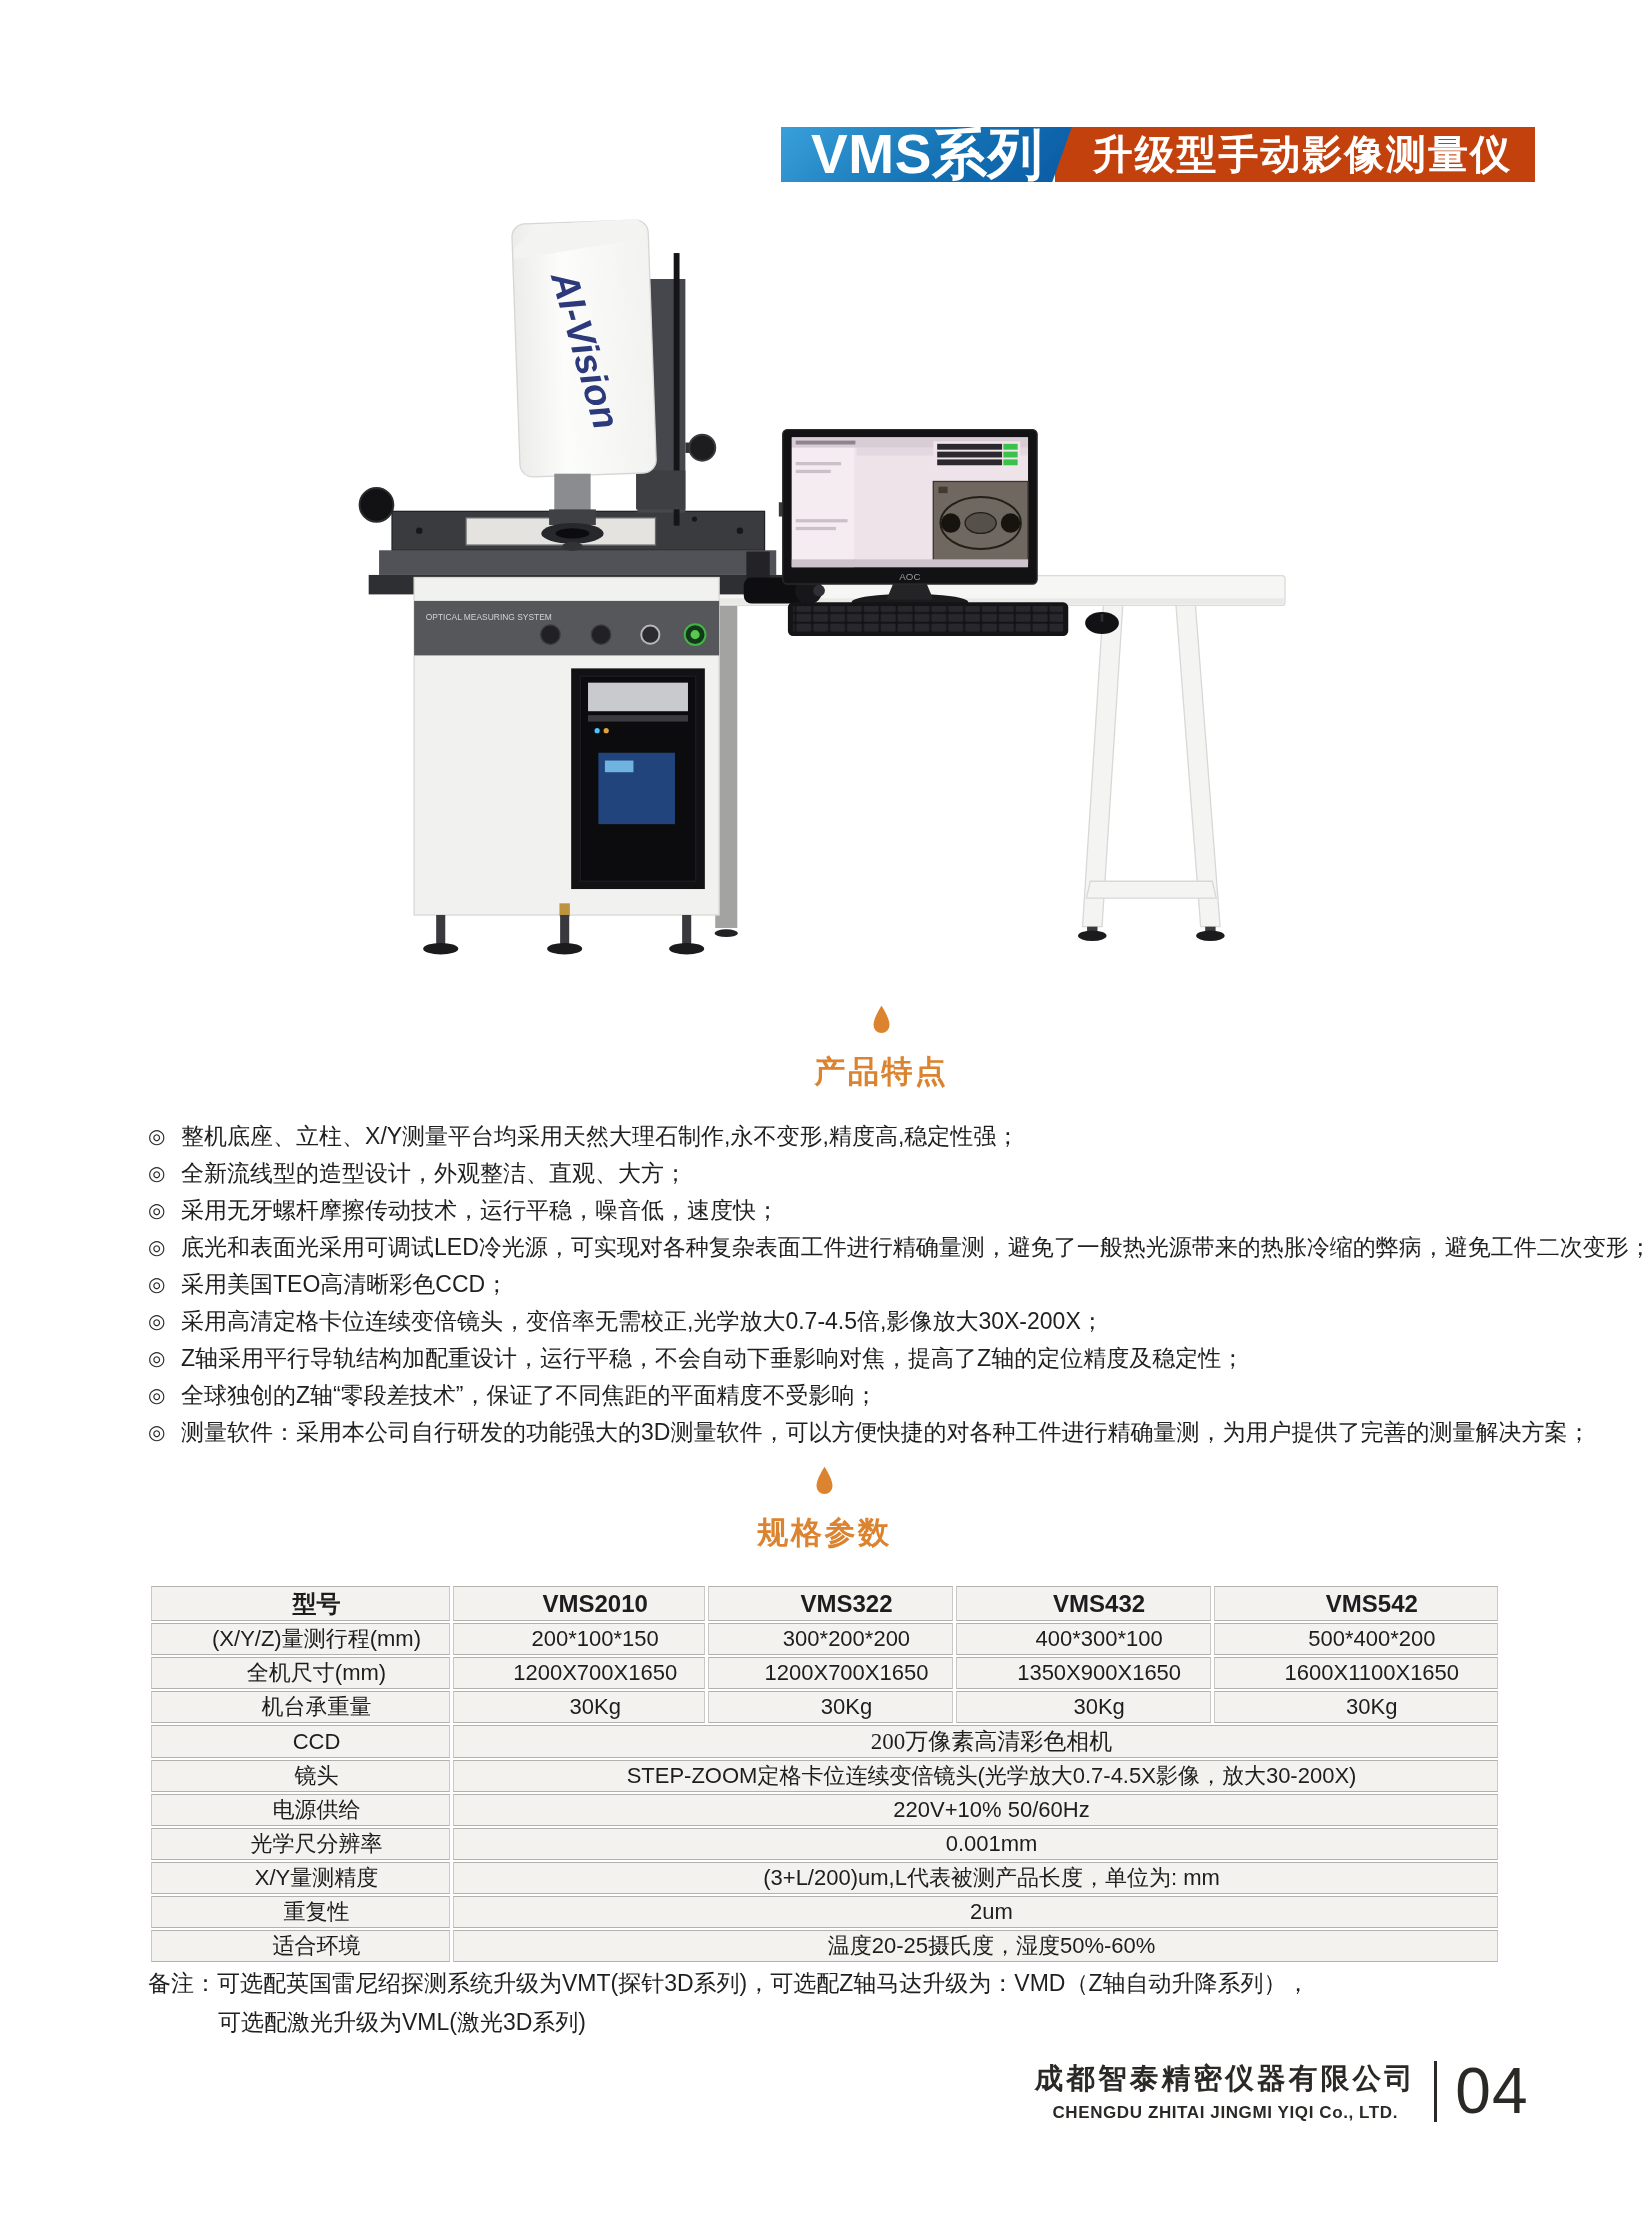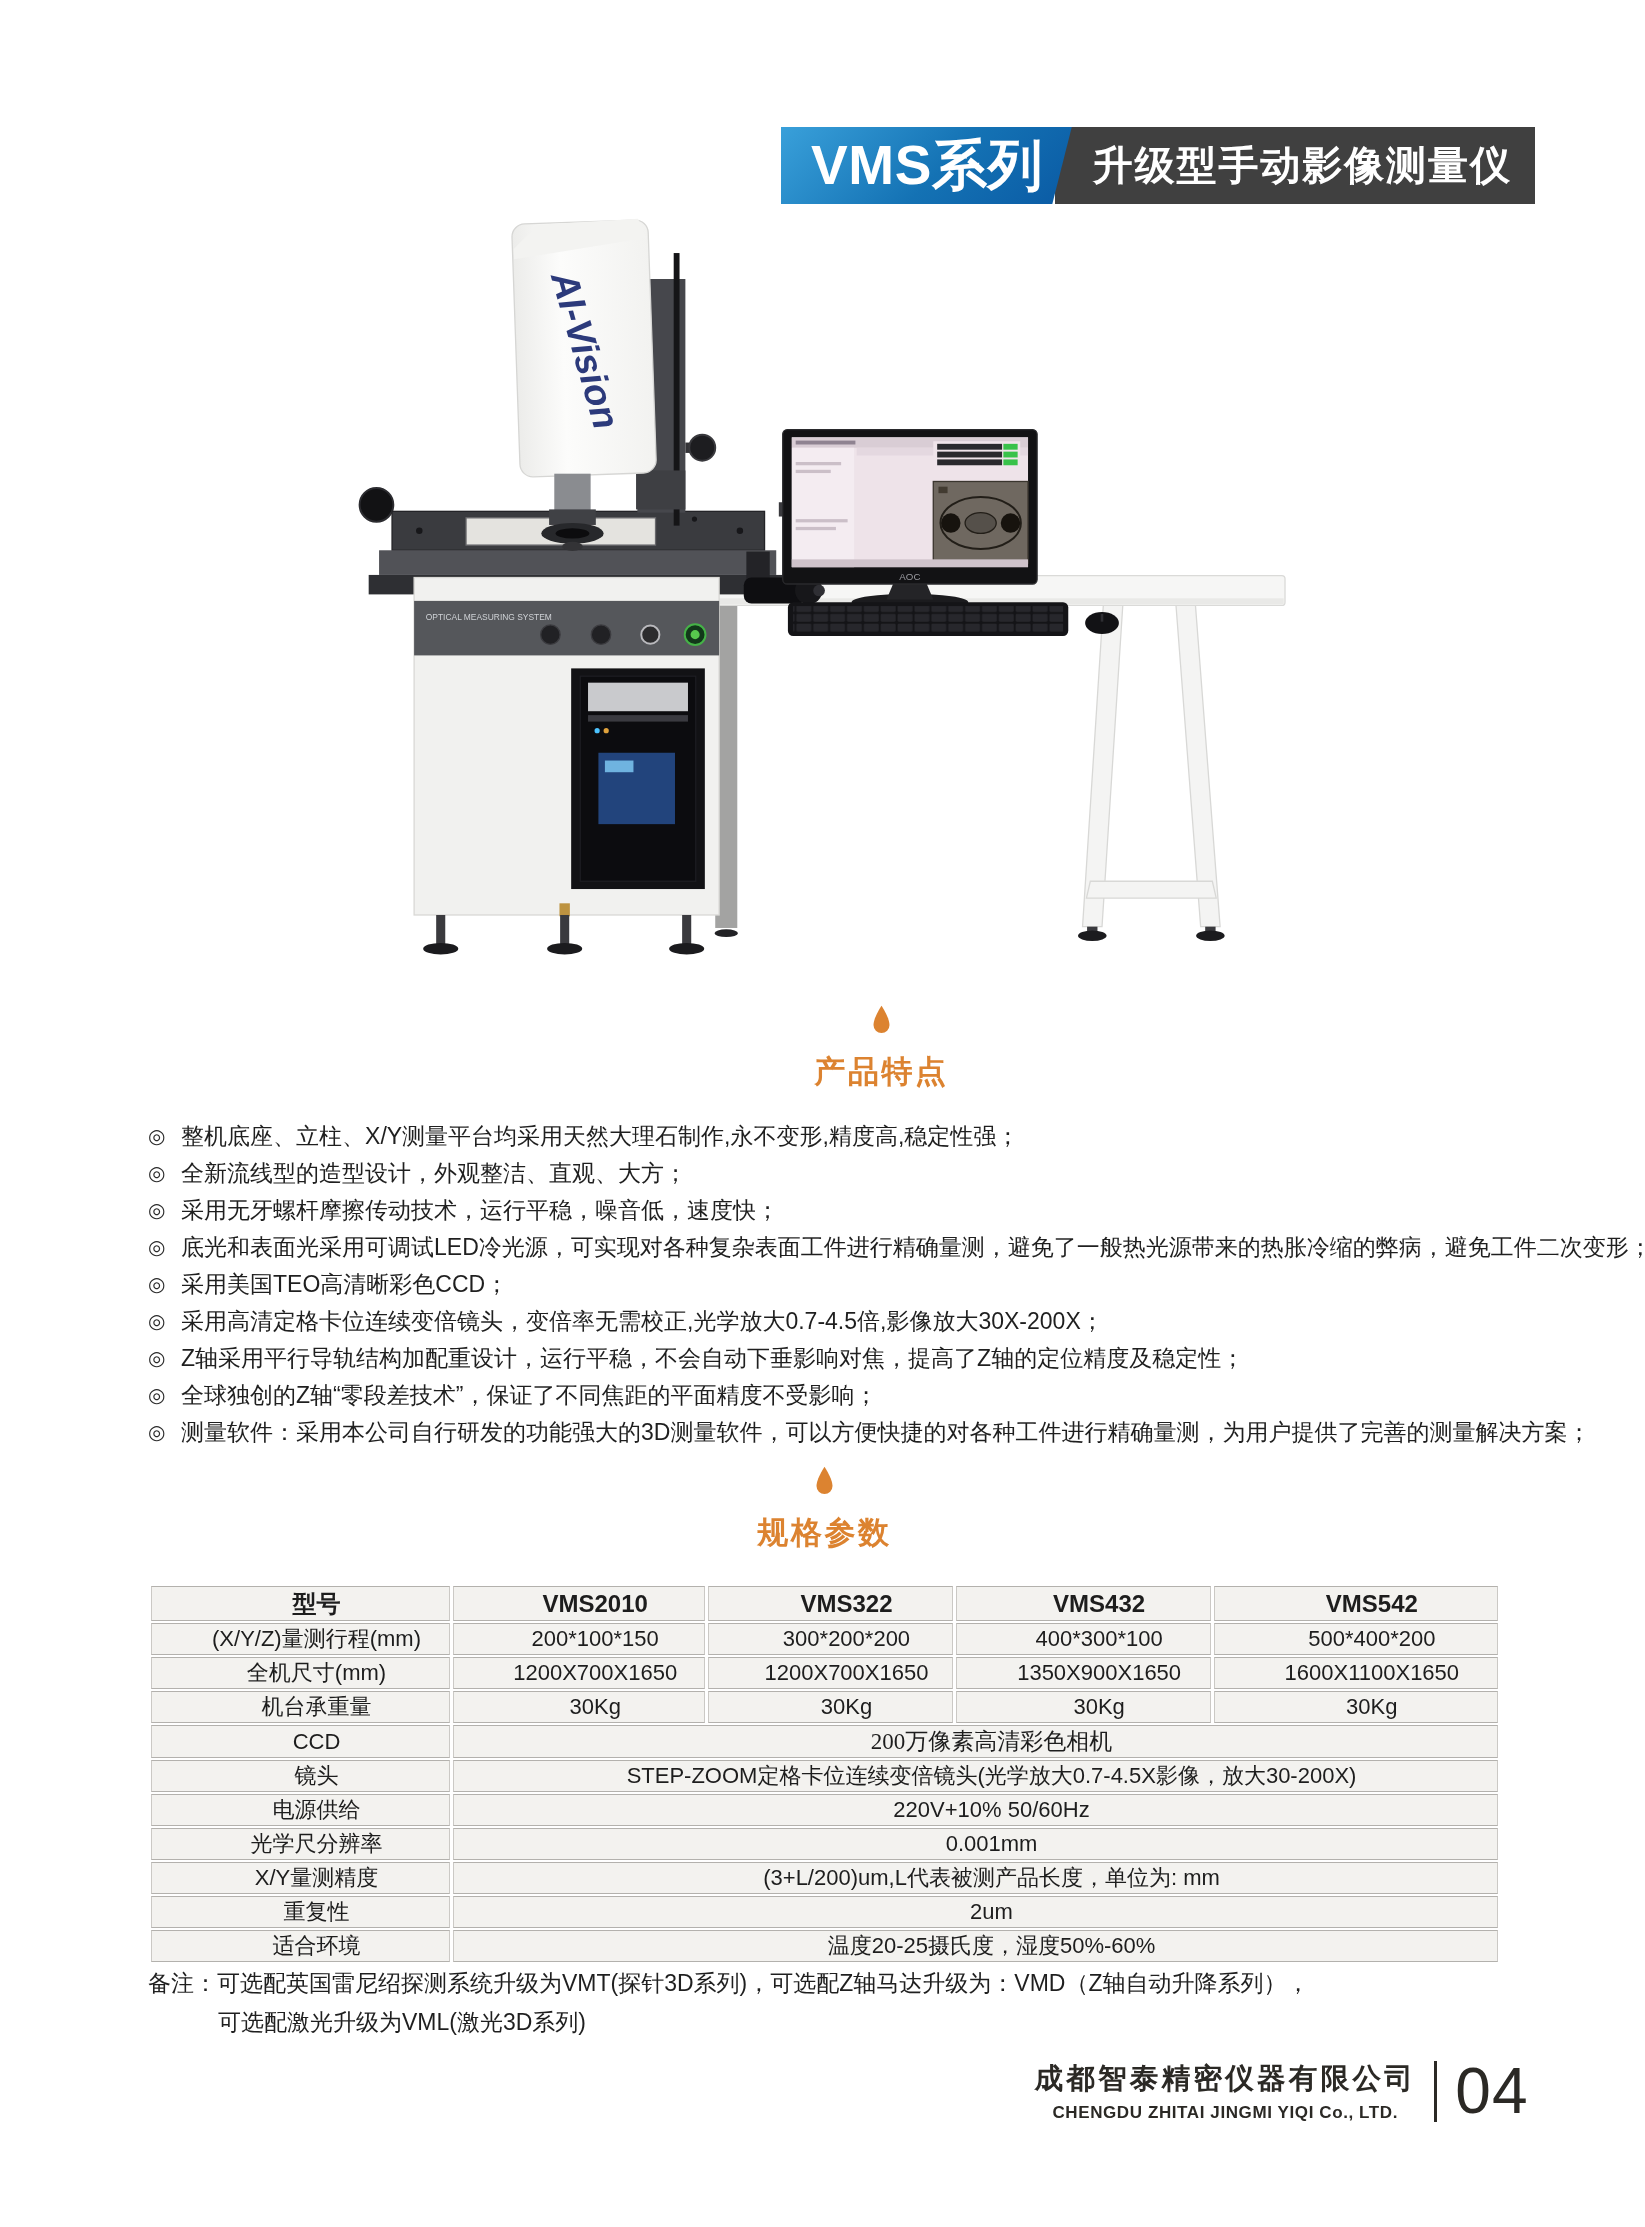--- a/index.html
+++ b/index.html
@@ -1,25 +1,25 @@
 <!DOCTYPE html>
 <html style="font-size:10.4px"><head>
 <meta charset="utf-8">
 <style>
   * { margin:0; padding:0; box-sizing:border-box; }
   body { background:#ffffff; font-family:"Liberation Sans","DejaVu Sans",sans-serif; }
   .page { position:relative; width:1646px; height:2227px; background:#fff; overflow:hidden; }
 
   
-  .banner { position:absolute; top:127px; left:781px; height:77px; display:flex; }
+  .banner { position:absolute; top:127px; left:781px; height:55px; display:flex; }
   .banner-blue { position:relative; z-index:2; display:flex; align-items:center; justify-content:center;
     padding:0 28.6px 0 30px; background:linear-gradient(135deg,#39a0da 0%,#1472b4 55%,#0a5aa4 100%);
     clip-path:polygon(0 0,100% 0,calc(100% - 19.5px) 100%,0 100%);
     color:#fff; font-size:55px; font-weight:bold; letter-spacing:0.6px; }
-  .banner-gray { margin-left:-17px; z-index:1; background:#404040; color:#fff; display:flex; align-items:center;
+  .banner-gray { margin-left:-17px; z-index:1; background:#c2410c; color:#fff; display:flex; align-items:center;
     justify-content:center; padding:0 23.4px 0 38px; font-size:40px; font-weight:bold; letter-spacing:1.9px; }
 
   
   .photo { position:absolute; top:214px; left:357px; width:941px; height:766px; }
 
   
   .sec-title { display:flex; align-items:center; gap:14.3px; color:#dc8330; font-size:31px; font-weight:bold; letter-spacing:2.6px;flex-direction:column; }
   .drop { width:21px; height:32px; flex:0 0 auto; }
 
   .features { position:absolute; top:1005px; left:148px; width:1467px; }

